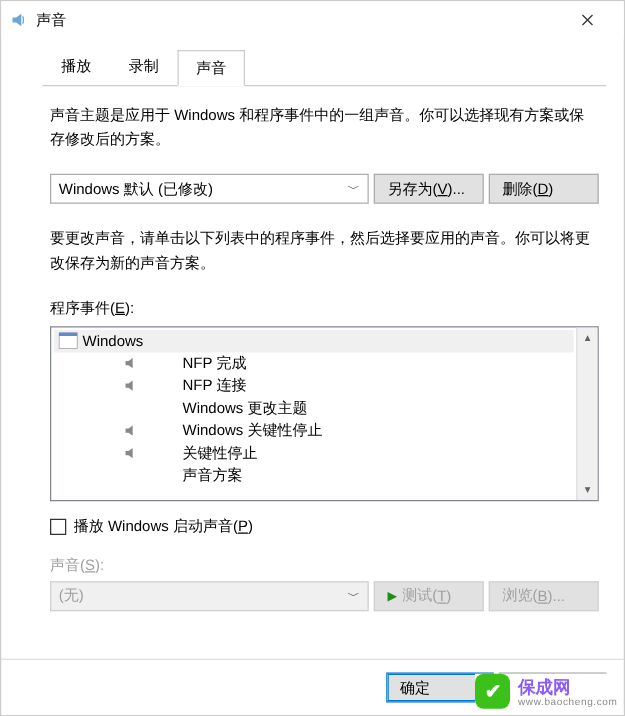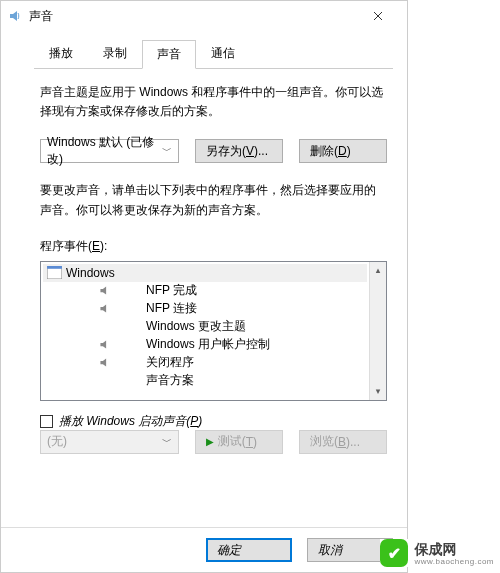--- a/index.html
+++ b/index.html
@@ -1,53 +1,53 @@
 <!DOCTYPE html>
 <html><head>
 <meta charset="utf-8">
 <style>
   * { box-sizing: border-box; font-family: "Microsoft YaHei", "Segoe UI", Tahoma, sans-serif; }
   body { margin: 0; background: #fff; width: 500px; height: 573px; overflow: hidden; position: relative; }
-  .window { width: 408px; height: 573px; border: 1px solid #ccc; display: flex; flex-direction: column; background: #fff; }
+  .window { width: 500px; height: 573px; border: 1px solid #ccc; display: flex; flex-direction: column; background: #fff; }
   .titlebar { height: 30px; display: flex; align-items: center; padding: 0 6px; background: #fff; }
   .title-icon { width: 16px; height: 16px; margin-right: 6px; }
   .title-text { font-size: 12px; color: #000; flex: 1; }
   .close-btn { width: 46px; height: 30px; display: flex; align-items: center; justify-content: center; cursor: pointer; }
   .close-btn svg { width: 10px; height: 10px; }
   .body { flex: 1; padding: 8px 14px 0 14px; display:flex; flex-direction:column;margin-left:19px; }
   .tabs { display: flex; border-bottom: 1px solid #ccc; position: relative; }
   .tab { font-size: 12px; padding: 5px 14px; border: 1px solid transparent; cursor: pointer; color:#000; }
   .tab.active { border: 1px solid #ccc; border-bottom: 1px solid #fff; background: #fff; position: relative; top: 1px; }
   .tabcontent { padding: 14px 6px 0 6px; font-size: 12px; color: #000; flex:1; display:flex; flex-direction:column; }
   .desc { line-height: 1.6; margin-bottom: 18px; }
   .label { margin-bottom: 4px; }
-  .row { display: flex; gap: 16px; align-items: center; }
+  .row { display: flex; gap: 4px; align-items: center; }
   .combo { flex: 1; height: 24px; border: 1px solid #adadad; background: #fff; display: flex; align-items: center; padding: 0 6px; justify-content: space-between; cursor: pointer; }
   .combo.disabled { background:#f0f0f0; color:#a0a0a0; border-color:#d0d0d0; cursor:default;}
   .btn { height: 24px; min-width: 88px; border: 1px solid #adadad; background: #e1e1e1; font-size: 12px; cursor: pointer; display:flex; align-items:center; justify-content:flex-start; padding:0 10px; }
   .btn.disabled { color:#a0a0a0; background:#e1e1e1; border-color:#d0d0d0; cursor:default;}
   .btn.default { border:1px solid #0078d7; box-shadow: inset 0 0 0 1px #0078d7; }
   .listbox { border: 1px solid #828790; height: 140px; overflow: hidden; background:#fff; display:flex; margin-top:2px; }
   .list-inner { flex:1; overflow-y:auto; padding:2px 2px; }
   .scrollbar { width:17px; background:#f0f0f0; border-left:1px solid #ddd; display:flex; flex-direction:column; align-items:center; }
   .scroll-btn { width:17px; height:17px; display:flex; align-items:center; justify-content:center; color:#606060; font-size:9px; cursor:pointer; }
   .tree-row { display:flex; align-items:center; font-size:12px; height:18px; padding-left:4px; gap:4px; }
   .tree-row.root { background:#f0f0f0; }
   .tree-child { padding-left: 20px; gap: 35px; }
   .tree-lines { color:#808080; font-family:monospace; letter-spacing:-1px; white-space:pre; }
   .speaker-icon svg, .win-icon svg { display:block; }
-  .checkbox-row { display:flex; align-items:center; gap:6px; margin-top:12px; cursor:pointer;font-style:italic; }
+  .checkbox-row { display:flex; align-items:center; gap:6px; margin-top:12px; cursor:pointer; }
   .checkbox { width:13px; height:13px; border:1px solid #333; background:#fff; display:inline-block; }
   .sounds-section-label { color:#a0a0a0; margin-top:14px; margin-bottom:4px;}
   .play-icon { color:#1a8f1a; margin-right:4px; font-size:10px;}
   .chev { font-size:10px; color:#555; }
-  .bottom-bar { border-top:1px solid #ddd; padding:10px 14px; margin:0 0 0 0; display:flex; justify-content:flex-end; gap:15px;font-style:italic; }
+  .bottom-bar { border-top:1px solid #ddd; padding:10px 14px; margin:0 0 0 0; display:flex; justify-content:flex-end; gap:4px; }
   .watermark { position:absolute; right:6px; bottom:6px; display:flex; align-items:center; gap:6px; background:#fff;}
   .watermark-badge { width:28px; height:28px; border-radius:7px; background:#3bc11a; display:flex; align-items:center; justify-content:center; color:#fff; font-size:16px; font-weight:bold;}
-  .watermark-text { font-size:14px; color:#404040; font-weight:600;}
+  .watermark-text { font-size:14px; color:#8b5cf6; font-weight:600;}
   .watermark-sub { font-size:8px; color:#888; letter-spacing:0.5px; margin-top:-2px;}
   .u { text-decoration: underline; }
 </style>
 </head>
 <body>
 
 <div class="window">
   <div class="titlebar">
     <span class="title-icon">
       <svg viewBox="0 0 16 16">
@@ -61,21 +61,20 @@
           <path d="M1 1l8 8M9 1l-8 8" stroke="#333" stroke-width="1"></path>
         </svg>
     </div>
   </div>
 
   <div class="body">
     <div class="tabs">
       <div class="tab">播放</div>
       <div class="tab">录制</div>
       <div class="tab active">声音</div>
-      <div class="tab">通信</div>
     </div>
 
     <div class="tabcontent">
       <div class="desc">声音主题是应用于 Windows 和程序事件中的一组声音。你可以选择现有方案或保存修改后的方案。</div>
 
       <div class="row" style="margin-bottom:18px;">
         <div class="combo">
           <span>Windows 默认 (已修改)</span>
           <span class="chev">﹀</span>
         </div>
@@ -130,30 +129,30 @@
               <span style="width:13px;display:inline-block"></span>
               <span>Windows 更改主题</span>
             </div>
             <div class="tree-row tree-child">
               <span class="tree-lines"></span>
               <span class="speaker-icon">
                 <svg width="13" height="13" viewBox="0 0 16 16">
                   <path d="M3 6v4h3l4 3V3L6 6H3z" fill="#888"></path>
                 </svg>
               </span>
-              <span>Windows 用户帐户控制</span>
-            </div>
-            <div class="tree-row tree-child">
-              <span class="tree-lines"></span>
-              <span class="speaker-icon">
-                <svg width="13" height="13" viewBox="0 0 16 16">
-                  <path d="M3 6v4h3l4 3V3L6 6H3z" fill="#888"></path>
-                </svg>
-              </span>
-              <span>关闭程序</span>
+              <span>Windows 关键性停止</span>
+            </div>
+            <div class="tree-row tree-child">
+              <span class="tree-lines"></span>
+              <span class="speaker-icon">
+                <svg width="13" height="13" viewBox="0 0 16 16">
+                  <path d="M3 6v4h3l4 3V3L6 6H3z" fill="#888"></path>
+                </svg>
+              </span>
+              <span>关键性停止</span>
             </div>
             <div class="tree-row tree-child">
               <span class="tree-lines"></span>
               <span style="width:13px;display:inline-block"></span>
               <span>声音方案</span>
             </div>
           </div>
         <div class="scrollbar">
           <div class="scroll-btn">▴</div>
           <div style="flex:1"></div>
@@ -161,20 +160,23 @@
         </div>
       </div>
 
       <div class="checkbox-row">
         <span class="checkbox"></span>
         <span>
           <span>播放 Windows 启动声音(</span><span class="u">P</span><span>)</span>
         </span>
       </div>
 
+      <div class="sounds-section-label">
+        <span>声音(</span><span class="u">S</span><span>):</span>
+      </div>
       <div class="row">
         <div class="combo disabled">
           <span>(无)</span>
           <span class="chev">﹀</span>
         </div>
         <div class="btn disabled">
           <span class="play-icon">▶</span>
           <span>测试(</span>
             <span class="u">T</span>
             <span>)</span>

